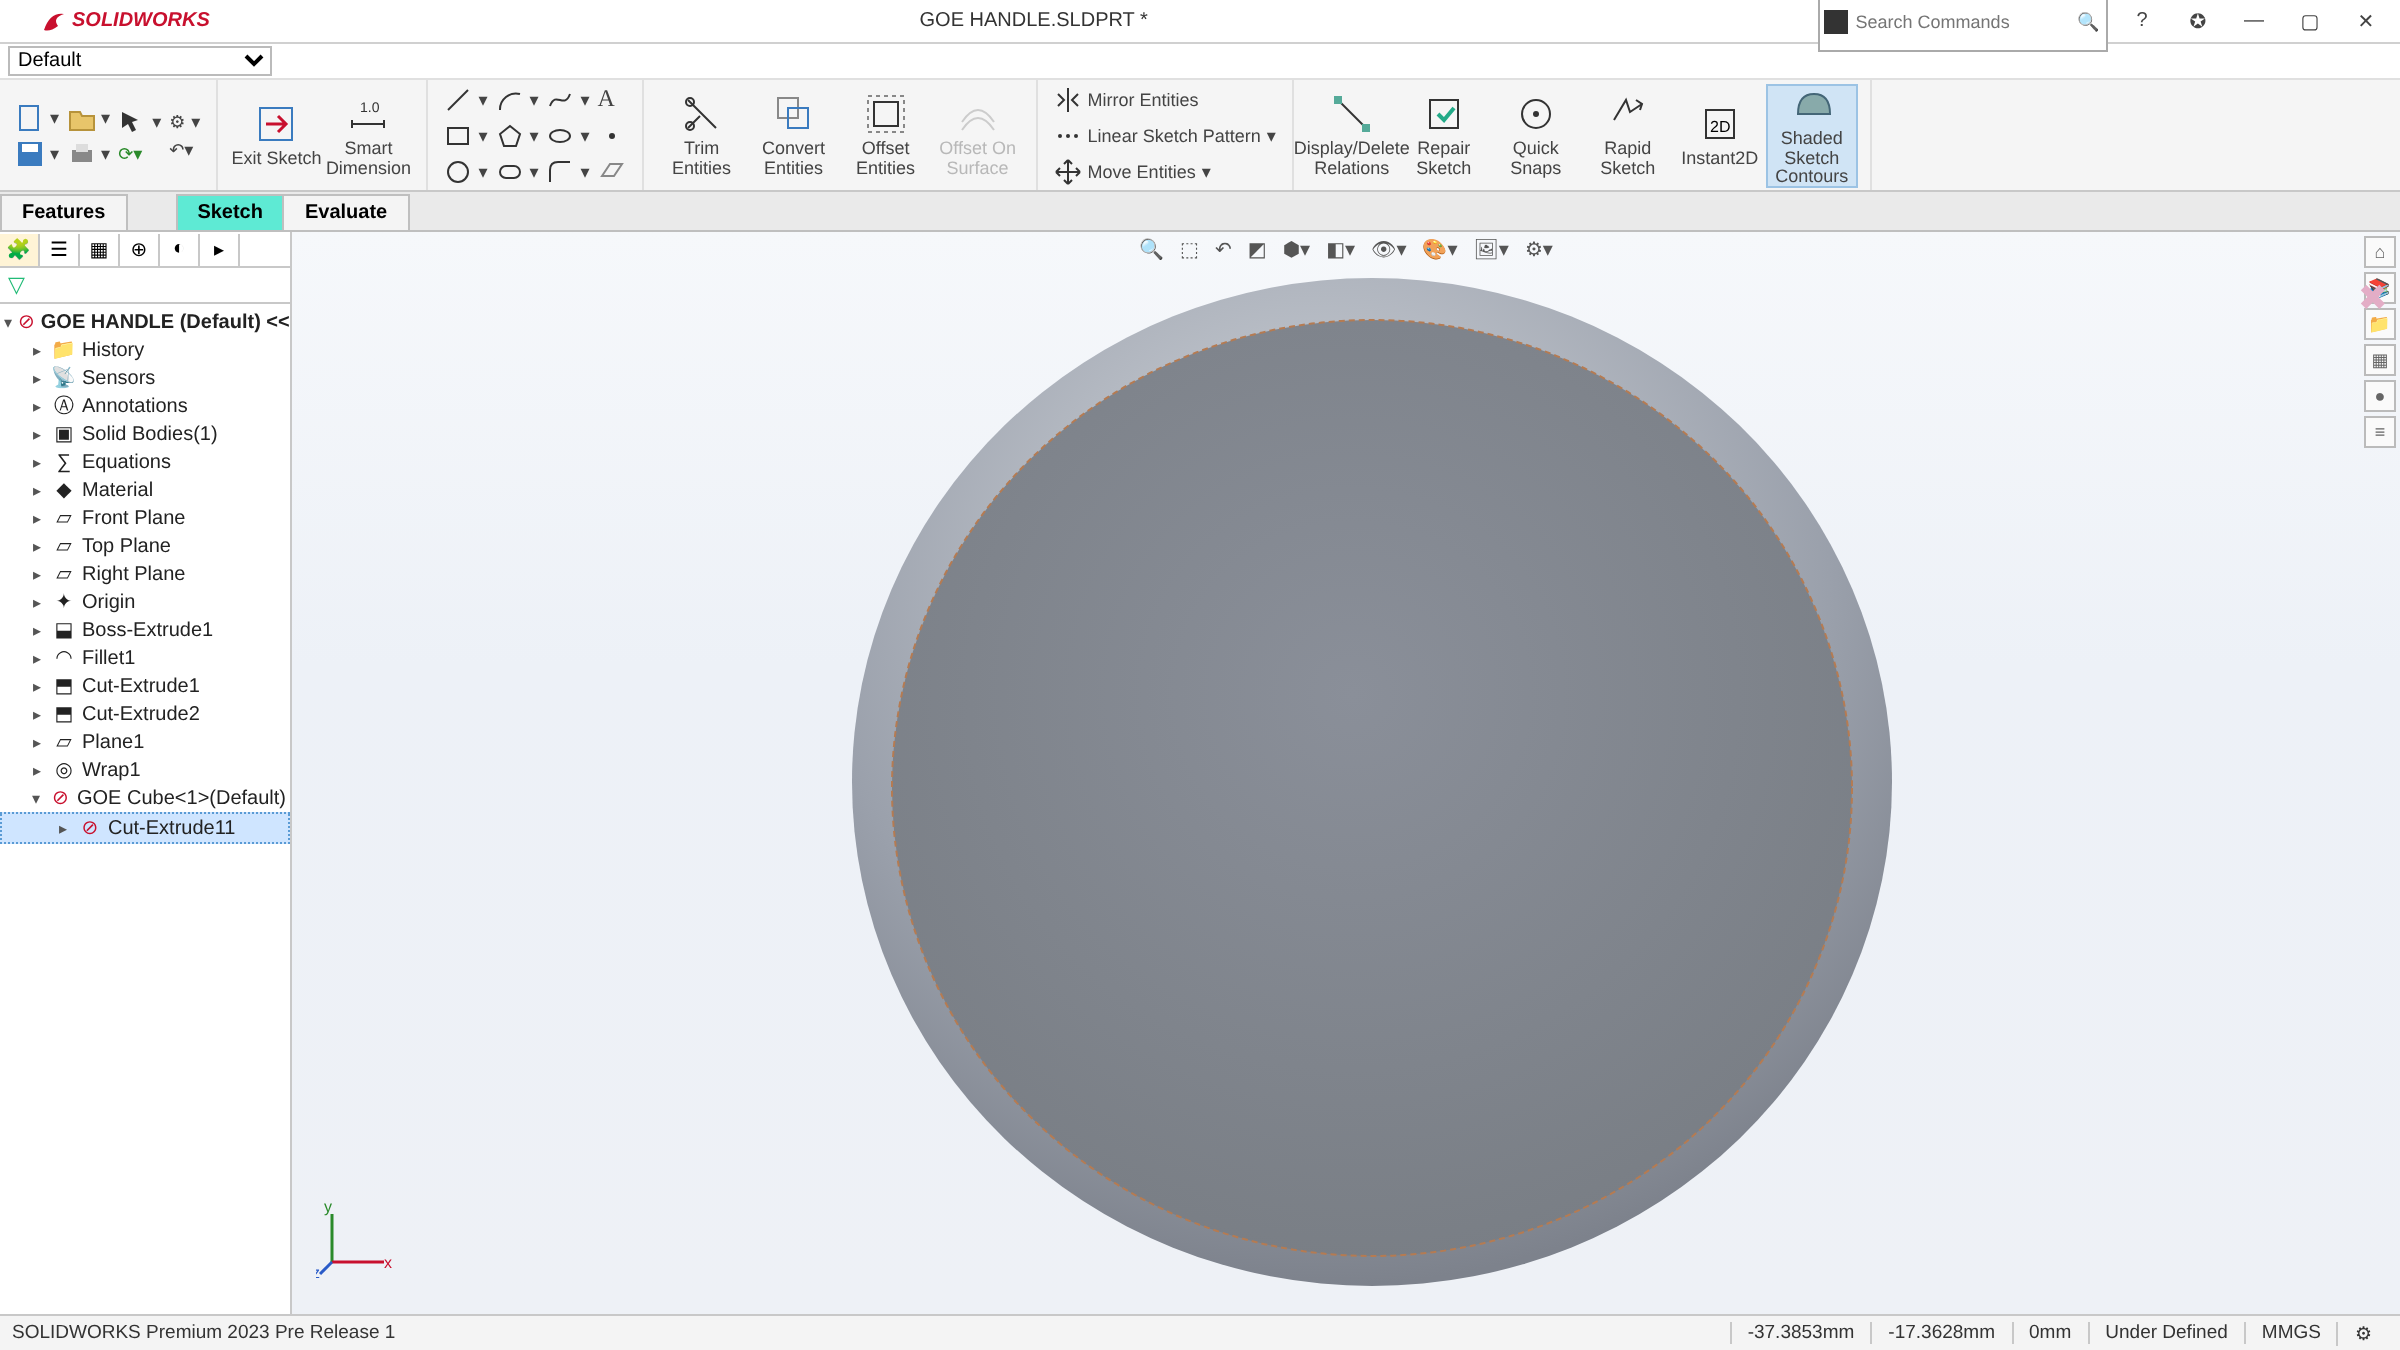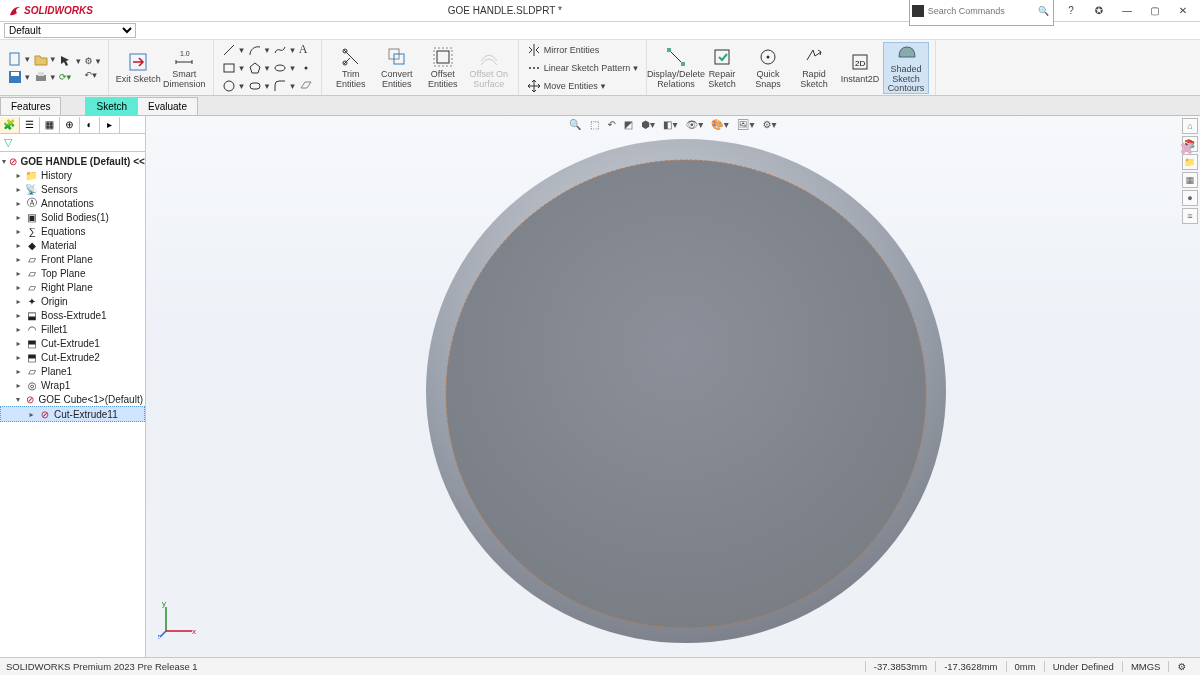--- a/index.html
+++ b/index.html
@@ -1,18 +1,18 @@
 <!DOCTYPE html>
 <html><head>
 <meta charset="utf-8">
 <style>
 * { margin: 0; padding: 0; box-sizing: border-box; font-family: "Segoe UI", Arial, sans-serif; }
 html, body { width: 1200px; height: 675px; overflow: hidden; background: #fff; }
 .titlebar { height: 22px; background: #fff; border-bottom: 1px solid #d0d0d0; display: flex; align-items: center; font-size: 10px; color: #333; }
-.titlebar .logo { display:flex; align-items:center; padding: 0 8px; font-weight: bold; font-style: italic; color: #c8102e; font-size: 10px;}
+.titlebar .logo { display:flex; align-items:center; padding: 0 20px; font-weight: bold; font-style: italic; color: #c8102e; font-size: 10px;}
 .titlebar .logo svg { margin-right:2px; }
 .titlebar .menus { display: flex; gap: 4px; padding-left: 8px; }
 .titlebar .menus div { padding: 2px 6px; cursor: default; }
 .titlebar .doc-title { flex:1; text-align:center; color:#333; }
 .titlebar .right { display:flex; align-items:center; gap:6px; padding-right:6px; }
 .titlebar .search { display:flex; align-items:center; border:1px solid #aaa; height:31px; font-size:9px; background:#fff;}
 .titlebar .search .sq { width:12px; height:12px; background:#333; margin:0 2px; }
 .titlebar .search input { border:none; outline:none; font-size:9px; width:110px; padding:0 2px; color:#888;}
 .titlebar .search .mag { padding:0 3px; color:#666; }
 .titlebar .winbtn { width:22px; text-align:center; font-size:10px; color:#444; }
@@ -21,21 +21,21 @@
 .ribbon { height: 56px; background:#f5f5f5; border-bottom:1px solid #c8c8c8; display:flex; align-items:stretch; font-size:9px; color:#444; }
 .ribbon .grp { display:flex; align-items:center; padding:2px 6px; border-right:1px solid #e0e0e0; }
 .ribbon .col { display:flex; flex-direction:column; gap:2px; justify-content:center; }
 .ribbon .cell { display:flex; align-items:center; gap:3px; padding:1px 2px; white-space:nowrap; }
 .ribbon .bigbtn { display:flex; flex-direction:column; align-items:center; justify-content:center; width:46px; height:52px; gap:2px; text-align:center; line-height:1.1; }
 .ribbon .bigbtn.active { background:#d0e4f5; border:1px solid #9cc3e4; }
 .ribbon .bigbtn .ic { width:22px; height:22px; display:flex; align-items:center; justify-content:center; }
 .ribbon svg { display:block; }
 .ribbon .sm { width:14px; height:14px; }
 .tabbar { height:20px; background:#eaeaea; display:flex; align-items:flex-end; font-size:10px; border-bottom:1px solid #bfbfbf; }
-.tabbar .tab { padding:3px 10px; border:1px solid #bfbfbf; border-bottom:none; background:#f4f4f4; margin-right:-1px; }
+.tabbar .tab { padding:3px 10px; border:1px solid #bfbfbf; border-bottom:none; background:#f4f4f4; margin-right:-1px;font-weight:bold; }
 .tabbar .tab.active { background:#5eead4;margin-left:25px; }
 .workrow { display:flex; height: calc(675px - 22px - 18px - 56px - 20px - 18px); }
 .leftpanel { width:146px; border-right:1px solid #c8c8c8; display:flex; flex-direction:column; background:#fff; }
 .leftpanel .lp-tabs { height:18px; border-bottom:1px solid #c8c8c8; display:flex; align-items:center; font-size:10px; }
 .leftpanel .lp-tabs .t { width:20px; height:16px; border-right:1px solid #c8c8c8; display:flex; align-items:center; justify-content:center; }
 .leftpanel .lp-tabs .t.active { background:#fff4d6; }
 .leftpanel .lp-tools { height:18px; border-bottom:1px solid #c8c8c8; display:flex; align-items:center; gap:4px; padding:0 4px; font-size:11px; color:#555;}
 .tree { flex:1; overflow:auto; font-size:10px; color:#222; padding:2px 0; }
 .tree .node { display:flex; align-items:center; gap:3px; padding:1px 2px; white-space:nowrap; }
 .tree .node .exp { width:9px; color:#555; text-align:center; font-size:8px; }

